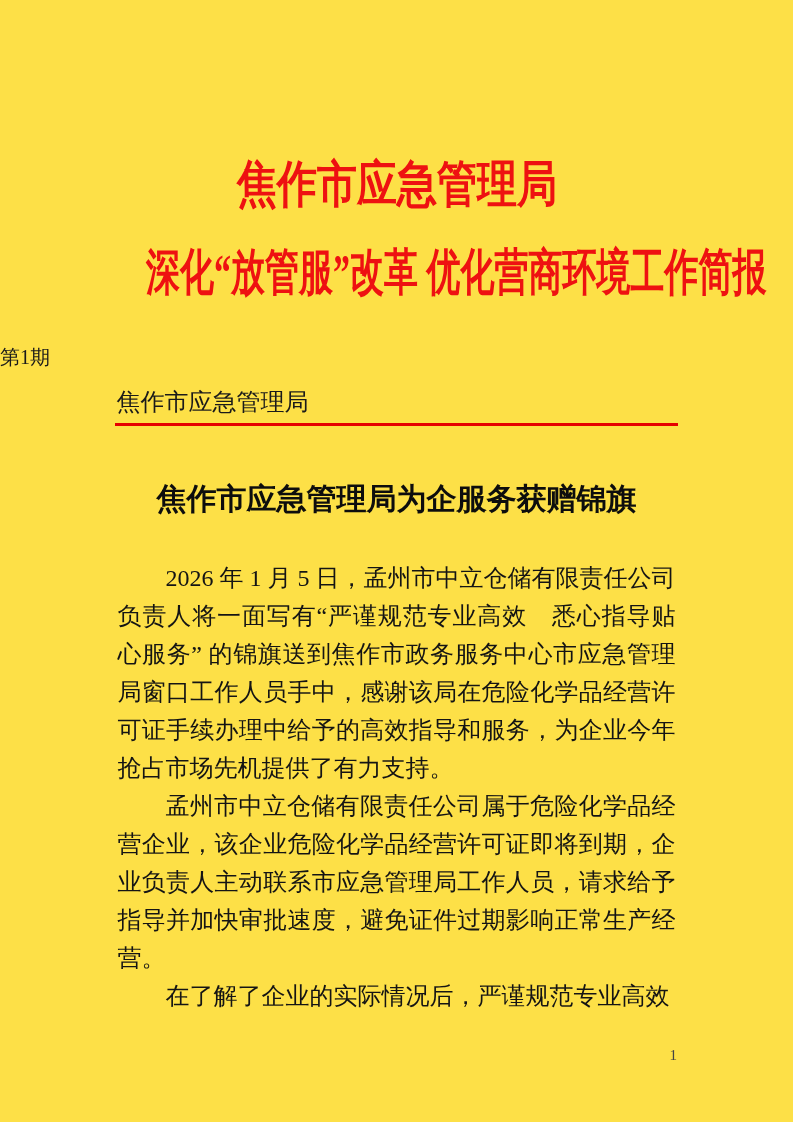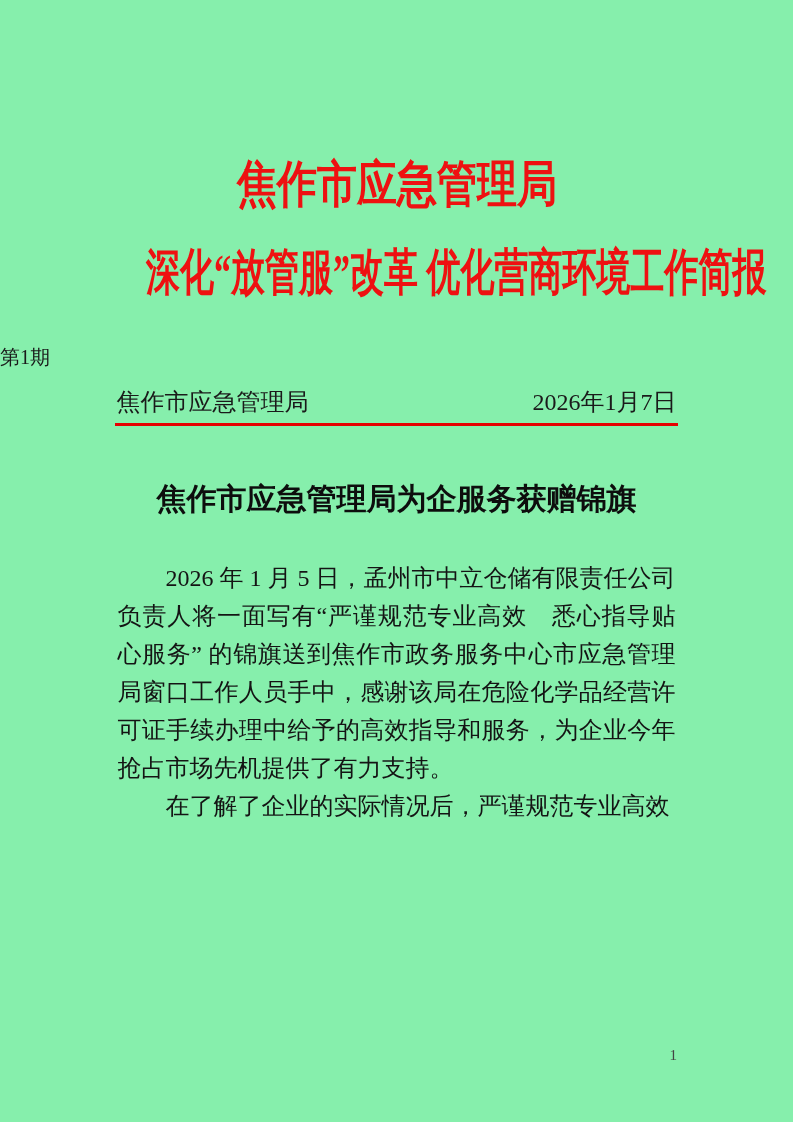--- a/index.html
+++ b/index.html
@@ -1,21 +1,21 @@
 <!DOCTYPE html>
 <html><head>
 <meta charset="utf-8">
 <style>
   html, body { margin: 0; padding: 0; background: #ffffff; }
   .page {
     position: relative;
     width: 793px;
     height: 1122px;
     margin: 0 auto;
-    background: #86efac;
+    background: #fde047;
     overflow: hidden;
     font-family: "Liberation Serif", "DejaVu Serif", serif;
     color: #111111;
   }
   
   .masthead { padding-top: 156px; text-align: center; }
   .mast-line {
     color: #ee1111;
     font-weight: bold;
     font-size: 50px;
@@ -95,25 +95,25 @@
     </div>
     <div class="mast-line m2">
       <span class="scale">深化“放管服”改革 优化营商环境工作简报</span>
     </div>
   </div>
 
   <div class="issue">第1期</div>
 
   <div class="pubrow">
     <span>焦作市应急管理局</span>
-    <span>2026年1月7日</span>
   </div>
   <div class="redrule"></div>
 
   <div class="article">
     <h2 class="article-title">焦作市应急管理局为企服务获赠锦旗</h2>
     <p class="first">2026 年 1 月 5 日，孟州市中立仓储有限责任公司负责人将一面写有“严谨规范专业高效　悉心指导贴心服务” 的锦旗送到焦作市政务服务中心市应急管理局窗口工作人员手中，感谢该局在危险化学品经营许可证手续办理中给予的高效指导和服务，为企业今年抢占市场先机提供了有力支持。</p>
+    <p>孟州市中立仓储有限责任公司属于危险化学品经营企业，该企业危险化学品经营许可证即将到期，企业负责人主动联系市应急管理局工作人员，请求给予指导并加快审批速度，避免证件过期影响正常生产经营。</p>
     <p>在了解了企业的实际情况后，严谨规范专业高效</p>
   </div>
 
   <div class="page-number">1</div>
 
 </div>
 
 </body></html>

